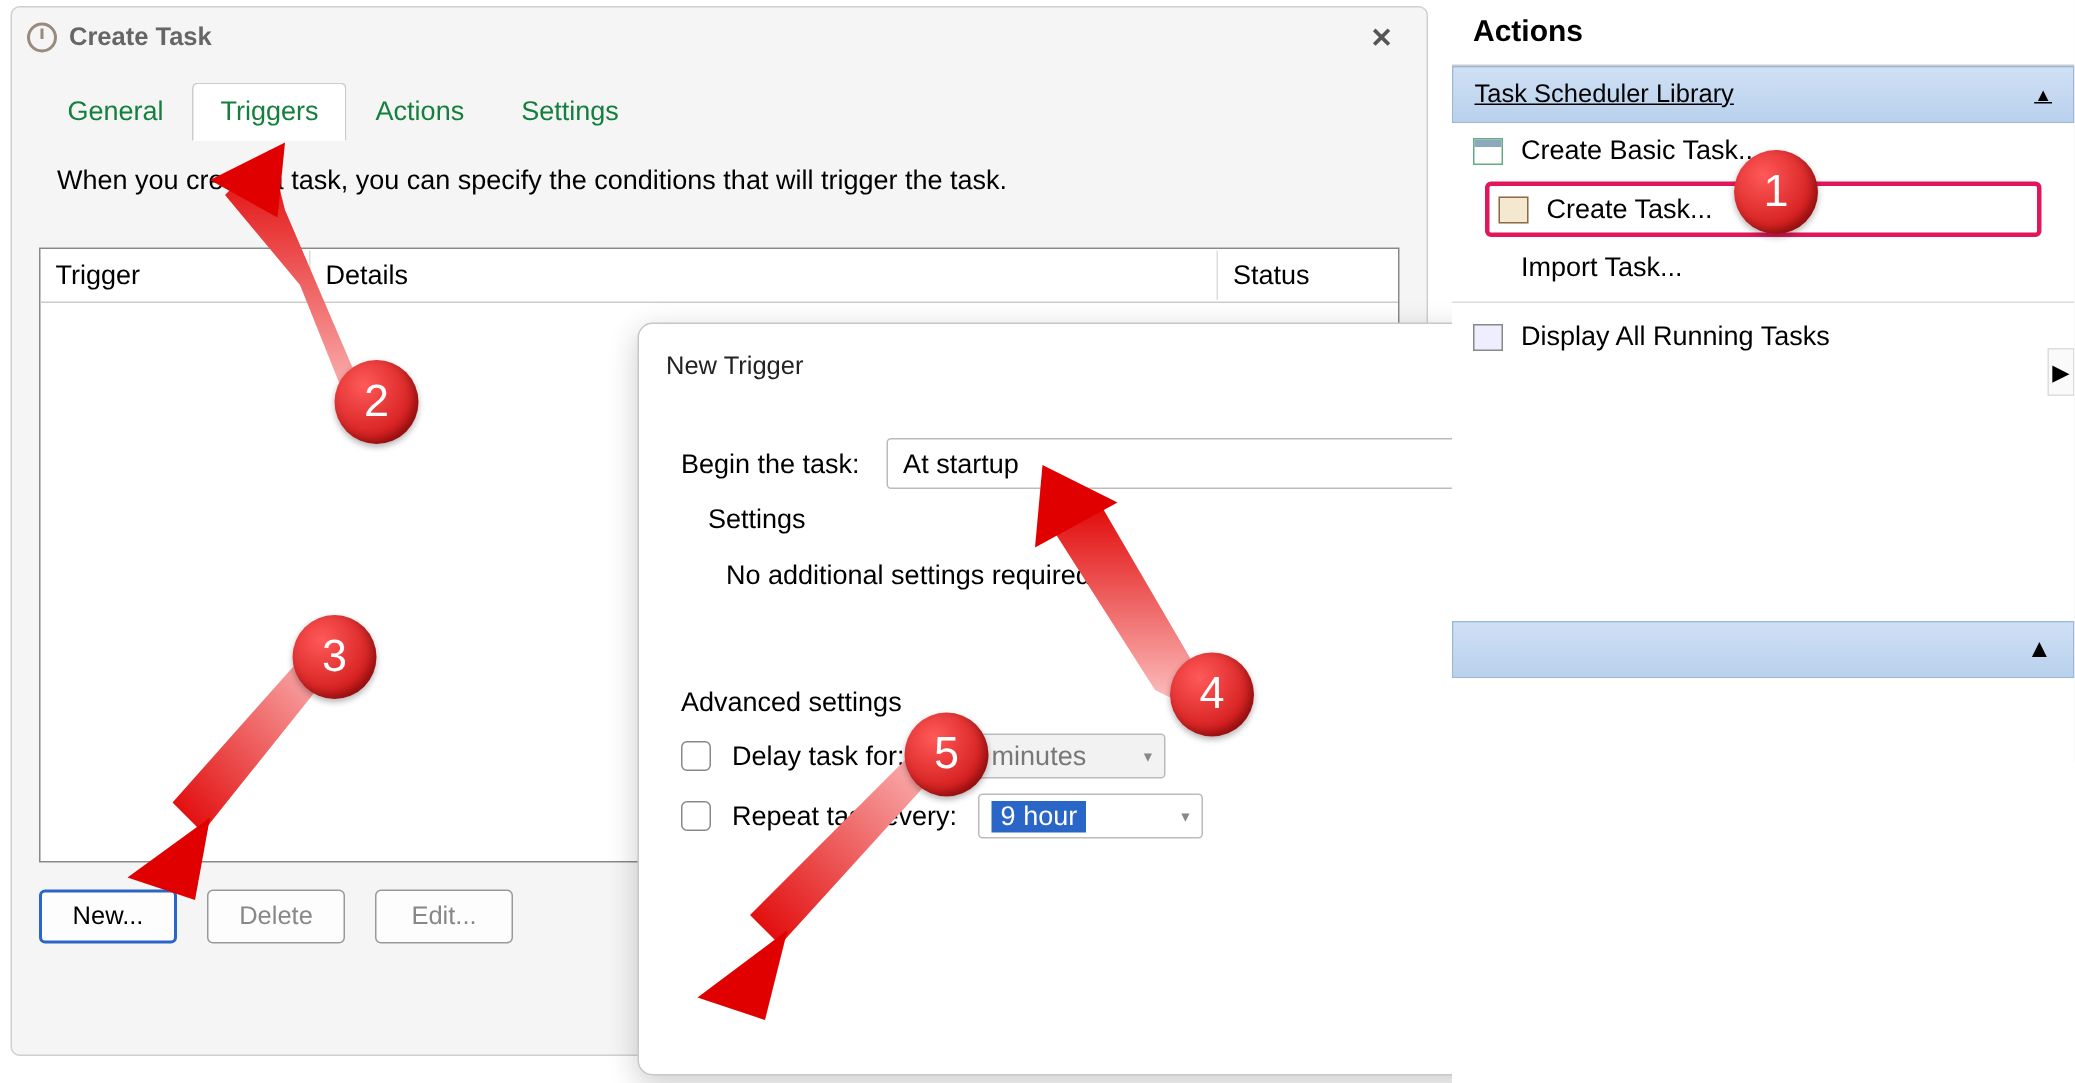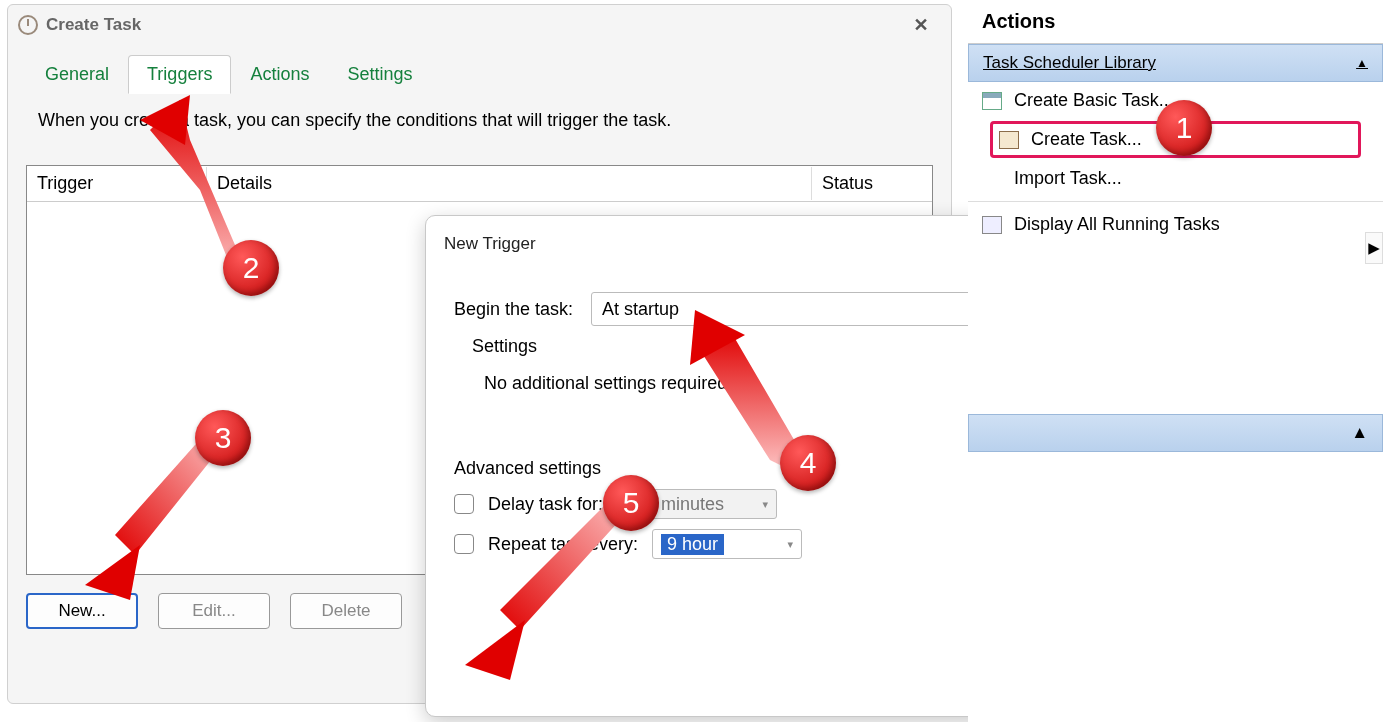--- a/index.html
+++ b/index.html
@@ -72,21 +72,21 @@
 .thead > div {
   padding: 6px 10px; font-size: 18px; border-right: 1px solid #ddd;
 }
 .col-trigger { width: 180px; }
 .col-details { flex: 1; }
 .col-status { width: 120px; border-right: none !important; }
 .btnrow {
   display: flex; gap: 20px; margin: 10px 18px;
 }
 .btn {
-  width: 112px; height: 36px; border: 1px solid #999;
+  width: 92px; height: 36px; border: 1px solid #999;
   background: #fdfdfd; border-radius: 4px; font-size: 17px;
   display: flex; align-items: center; justify-content: center;
 }
 .btn.primary { border: 2px solid #2a66c8; color: #000; }
 .btn.disabled { color: #888; }
 
 
 .new-trigger-dialog {
   position: absolute;
   left: 425px; top: 215px;
@@ -216,22 +216,22 @@
   <div class="tab-body">When you create a task, you can specify the conditions that will trigger the task.</div>
   <div class="table-wrap">
     <div class="thead">
       <div class="col-trigger">Trigger</div>
       <div class="col-details">Details</div>
       <div class="col-status">Status</div>
     </div>
   </div>
   <div class="btnrow">
     <div class="btn primary">New...</div>
+    <div class="btn disabled">Delete</div>
     <div class="btn disabled">Edit...</div>
-    <div class="btn disabled">Delete</div>
   </div>
 </div>
 
 <div class="new-trigger-dialog">
   <div class="nt-title">
     <span>New Trigger</span>
     <span class="nt-close">✕</span>
   </div>
   <div class="nt-body">
     <div class="nt-row">

